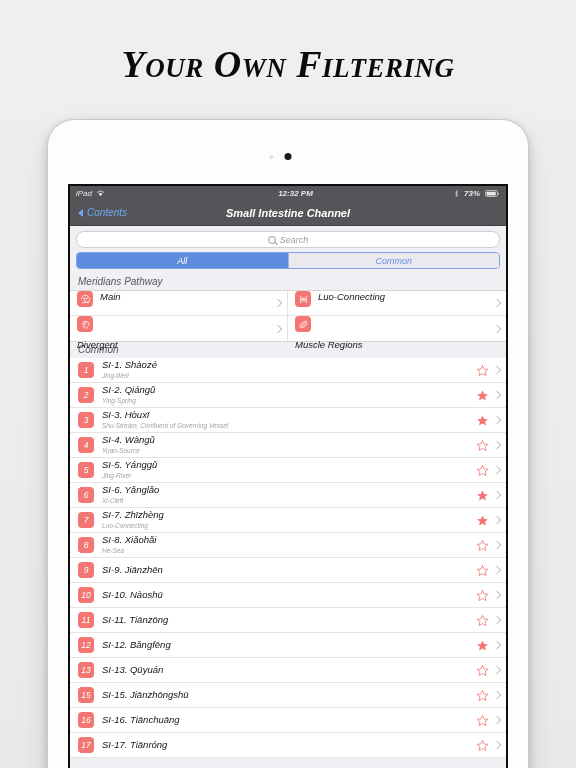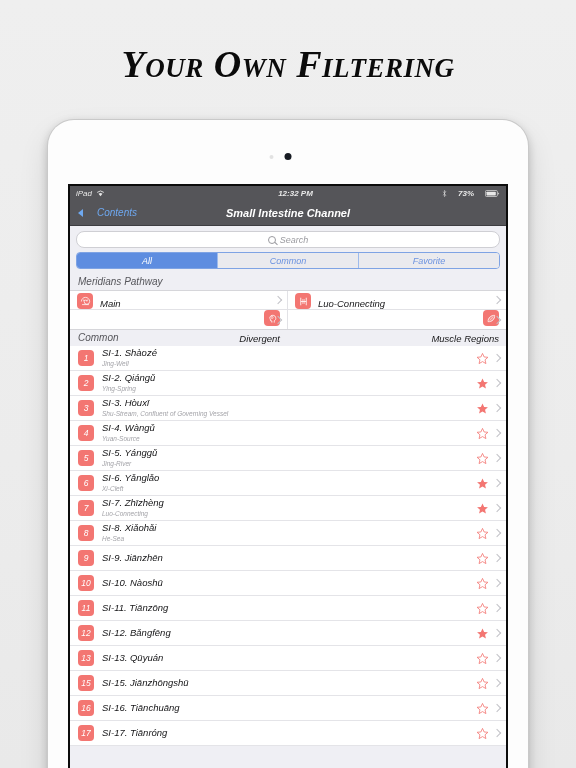--- a/index.html
+++ b/index.html
@@ -82,38 +82,38 @@
   }
   .sb-left { display: flex; align-items: center; gap: 4px; }
   .sb-center {
     position: absolute; left: 15px; right: 0;
     text-align: center;
     font-size: 8px; font-weight: bold;
     pointer-events: none;
   }
   .sb-right {
     margin-left: auto;
-    display: flex; align-items: center; gap: 11px;
+    display: flex; align-items: center; gap: 5px;
     font-size: 8px; font-weight: bold;
     z-index: 2;
   }
   .wifi { width: 9px; height: 8px; position: relative; }
   .wifi svg, .bt svg, .batt svg { display: block; }
   .batt { display: flex; align-items: center; }
 
   
   .navbar {
     height: 26px;
     background: #555559;
     position: relative;
     display: flex; align-items: center;
     border-bottom: 1px solid #3d3d41;
   }
   .nav-back {
-    display: flex; align-items: center; gap: 14px;
+    display: flex; align-items: center; gap: 4px;
     padding-left: 8px;
     color: #6ea8f0;
     font-size: 10px;
   }
   .nav-back .chev-l {
     width: 0; height: 0;
     border-top: 4px solid transparent;
     border-bottom: 4px solid transparent;
     border-right: 5px solid #6ea8f0;
   }
@@ -184,23 +184,23 @@
 
   
   .pathway {
     display: grid;
     grid-template-columns: 1fr 1fr;
     background: #fff;
     border-top: 1px solid #d6d6da;
     border-bottom: 1px solid #d6d6da;
   }
   .pw-cell {
-    display: flex; align-items: flex-end;
+    display: flex; align-items: flex-start;
     gap: 7px;
-    height: 19px;
+    height: 25px;
     padding: 0 7px;
     border-bottom: 1px solid #e2e2e6;
     border-right: 1px solid #e2e2e6;
     position: relative;
     background: #fff;
   }
   .pw-cell:nth-child(2n) { border-right: none; }
   .pw-cell:nth-child(3), .pw-cell:nth-child(4) { border-bottom: none; flex-direction: column; }
   .pw-label { font-size: 9.5px; color: #18181a; }
   .pw-icon {
@@ -309,21 +309,20 @@
           <div class="search-field">
             <span class="mag"></span>
             <span>Search</span>
           </div>
         </div>
 
         <div class="seg-wrap">
           <div class="segmented">
             <div class="seg active">All</div>
             <div class="seg">Common</div>
-            <div class="seg">Favorite</div>
           </div>
         </div>
 
         <div class="sect-head">Meridians Pathway</div>
         <div class="pathway">
 
           <div class="pw-cell">
             <span class="pw-icon">
               <svg viewBox="0 0 16 16" width="11" height="11">
                 <path d="M2 8 a6 6 0 0 1 12 0 a4 4 0 0 1-8 0 a2 2 0 0 1 4 0" fill="none" stroke="#fff" stroke-width="1.1"></path>

